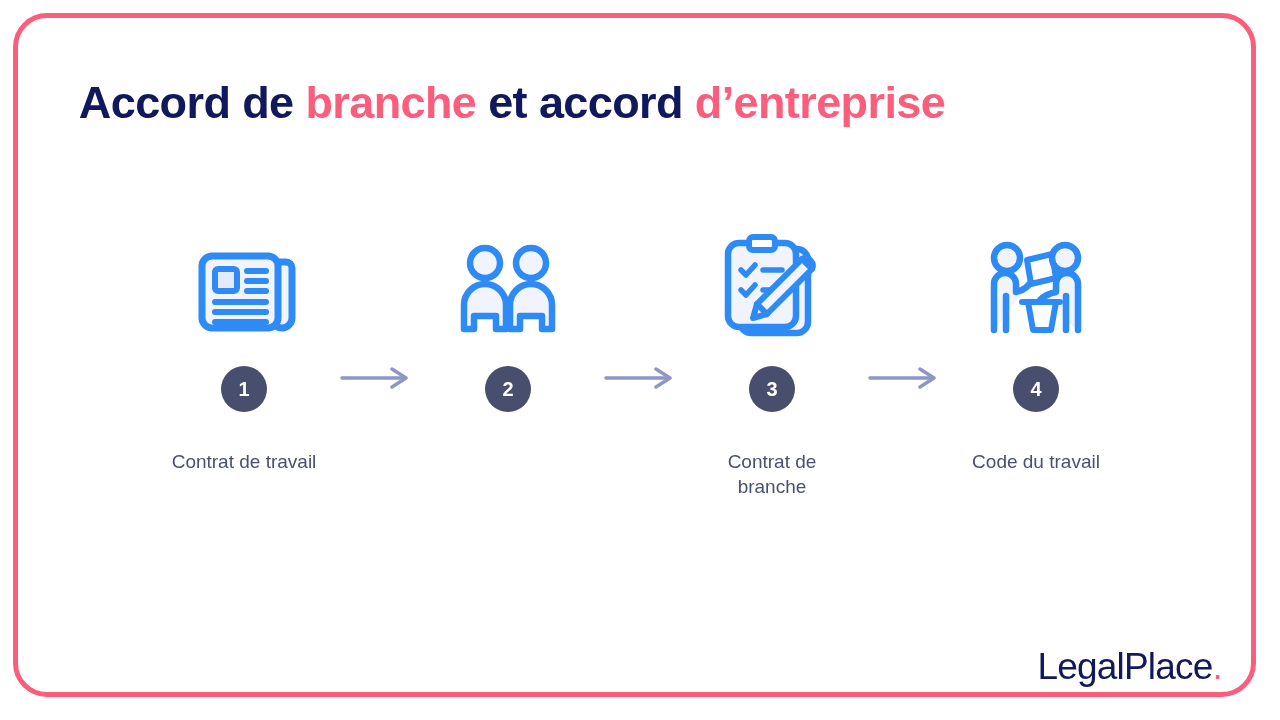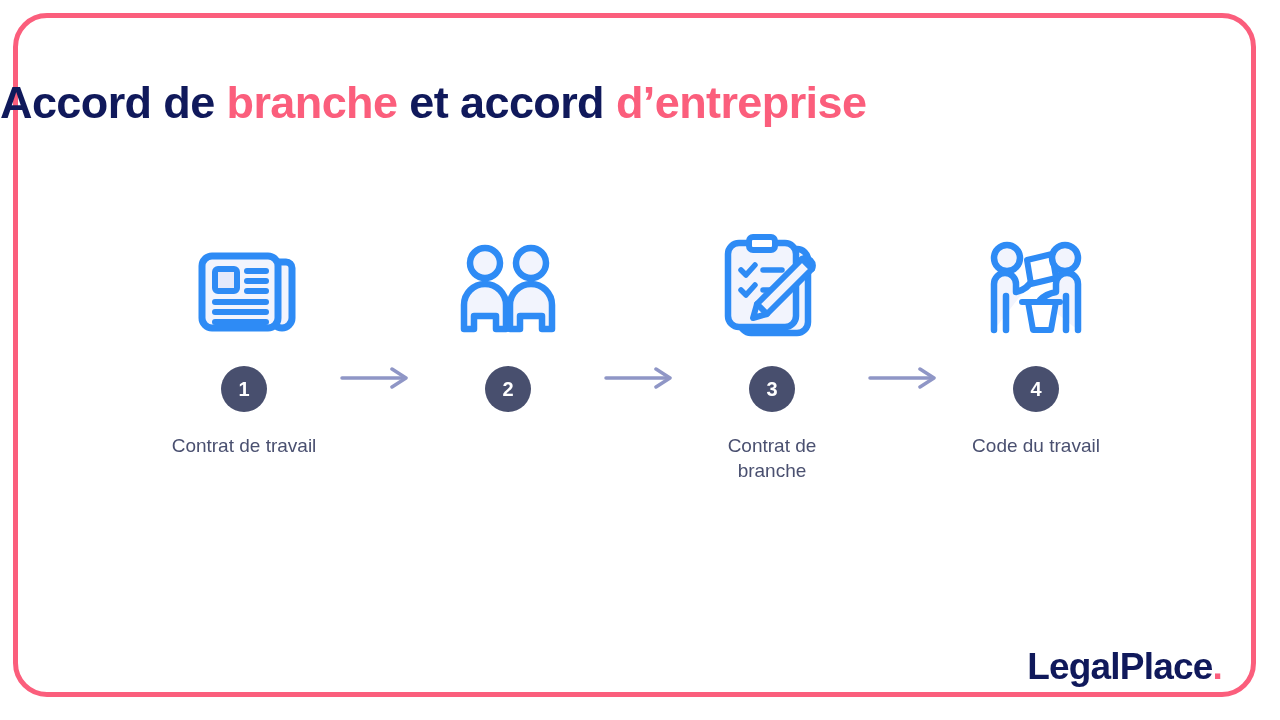--- a/index.html
+++ b/index.html
@@ -32,21 +32,21 @@
     border-radius: 34px;
     box-sizing: border-box;
   }
 
   
   .title {
     position: absolute;
     left: 0;
     top: 78px;
     width: 1024px;
-    text-align: left;
+    text-align: center;
     font-size: 45px;
     font-weight: bold;
     letter-spacing: -0.6px;
     line-height: 1.1;
     white-space: nowrap;
   }
   .t-navy { color: #10195b; }
   .t-pink { color: #fb5e7c; }
 
   
@@ -78,21 +78,21 @@
     border-radius: 50%;
     background: #484f6e;
     color: #ffffff;
     font-size: 20px;
     font-weight: bold;
     display: flex;
     align-items: center;
     justify-content: center;
   }
   .step-label {
-    margin-top: 22px;
+    margin-top: 38px;
     font-size: 19px;
     color: #4a5070;
     text-align: center;
     line-height: 1.3;
     max-width: 150px;
   }
   .arrow {
     width: 74px;
     margin-top: 135px;
     flex: 0 0 auto;
@@ -100,21 +100,21 @@
     align-items: center;
     justify-content: center;
   }
 
   
   .logo {
     position: absolute;
     right: 58px;
     bottom: 32px;
     font-size: 37px;
-    font-weight: bold;
+    font-weight: normal;
     color: #10195b;
     letter-spacing: -0.8px;
   }
   .logo .dot { color: #fb5e7c; }
 </style>
 </head>
 <body>
 
 <div class="canvas">
 

